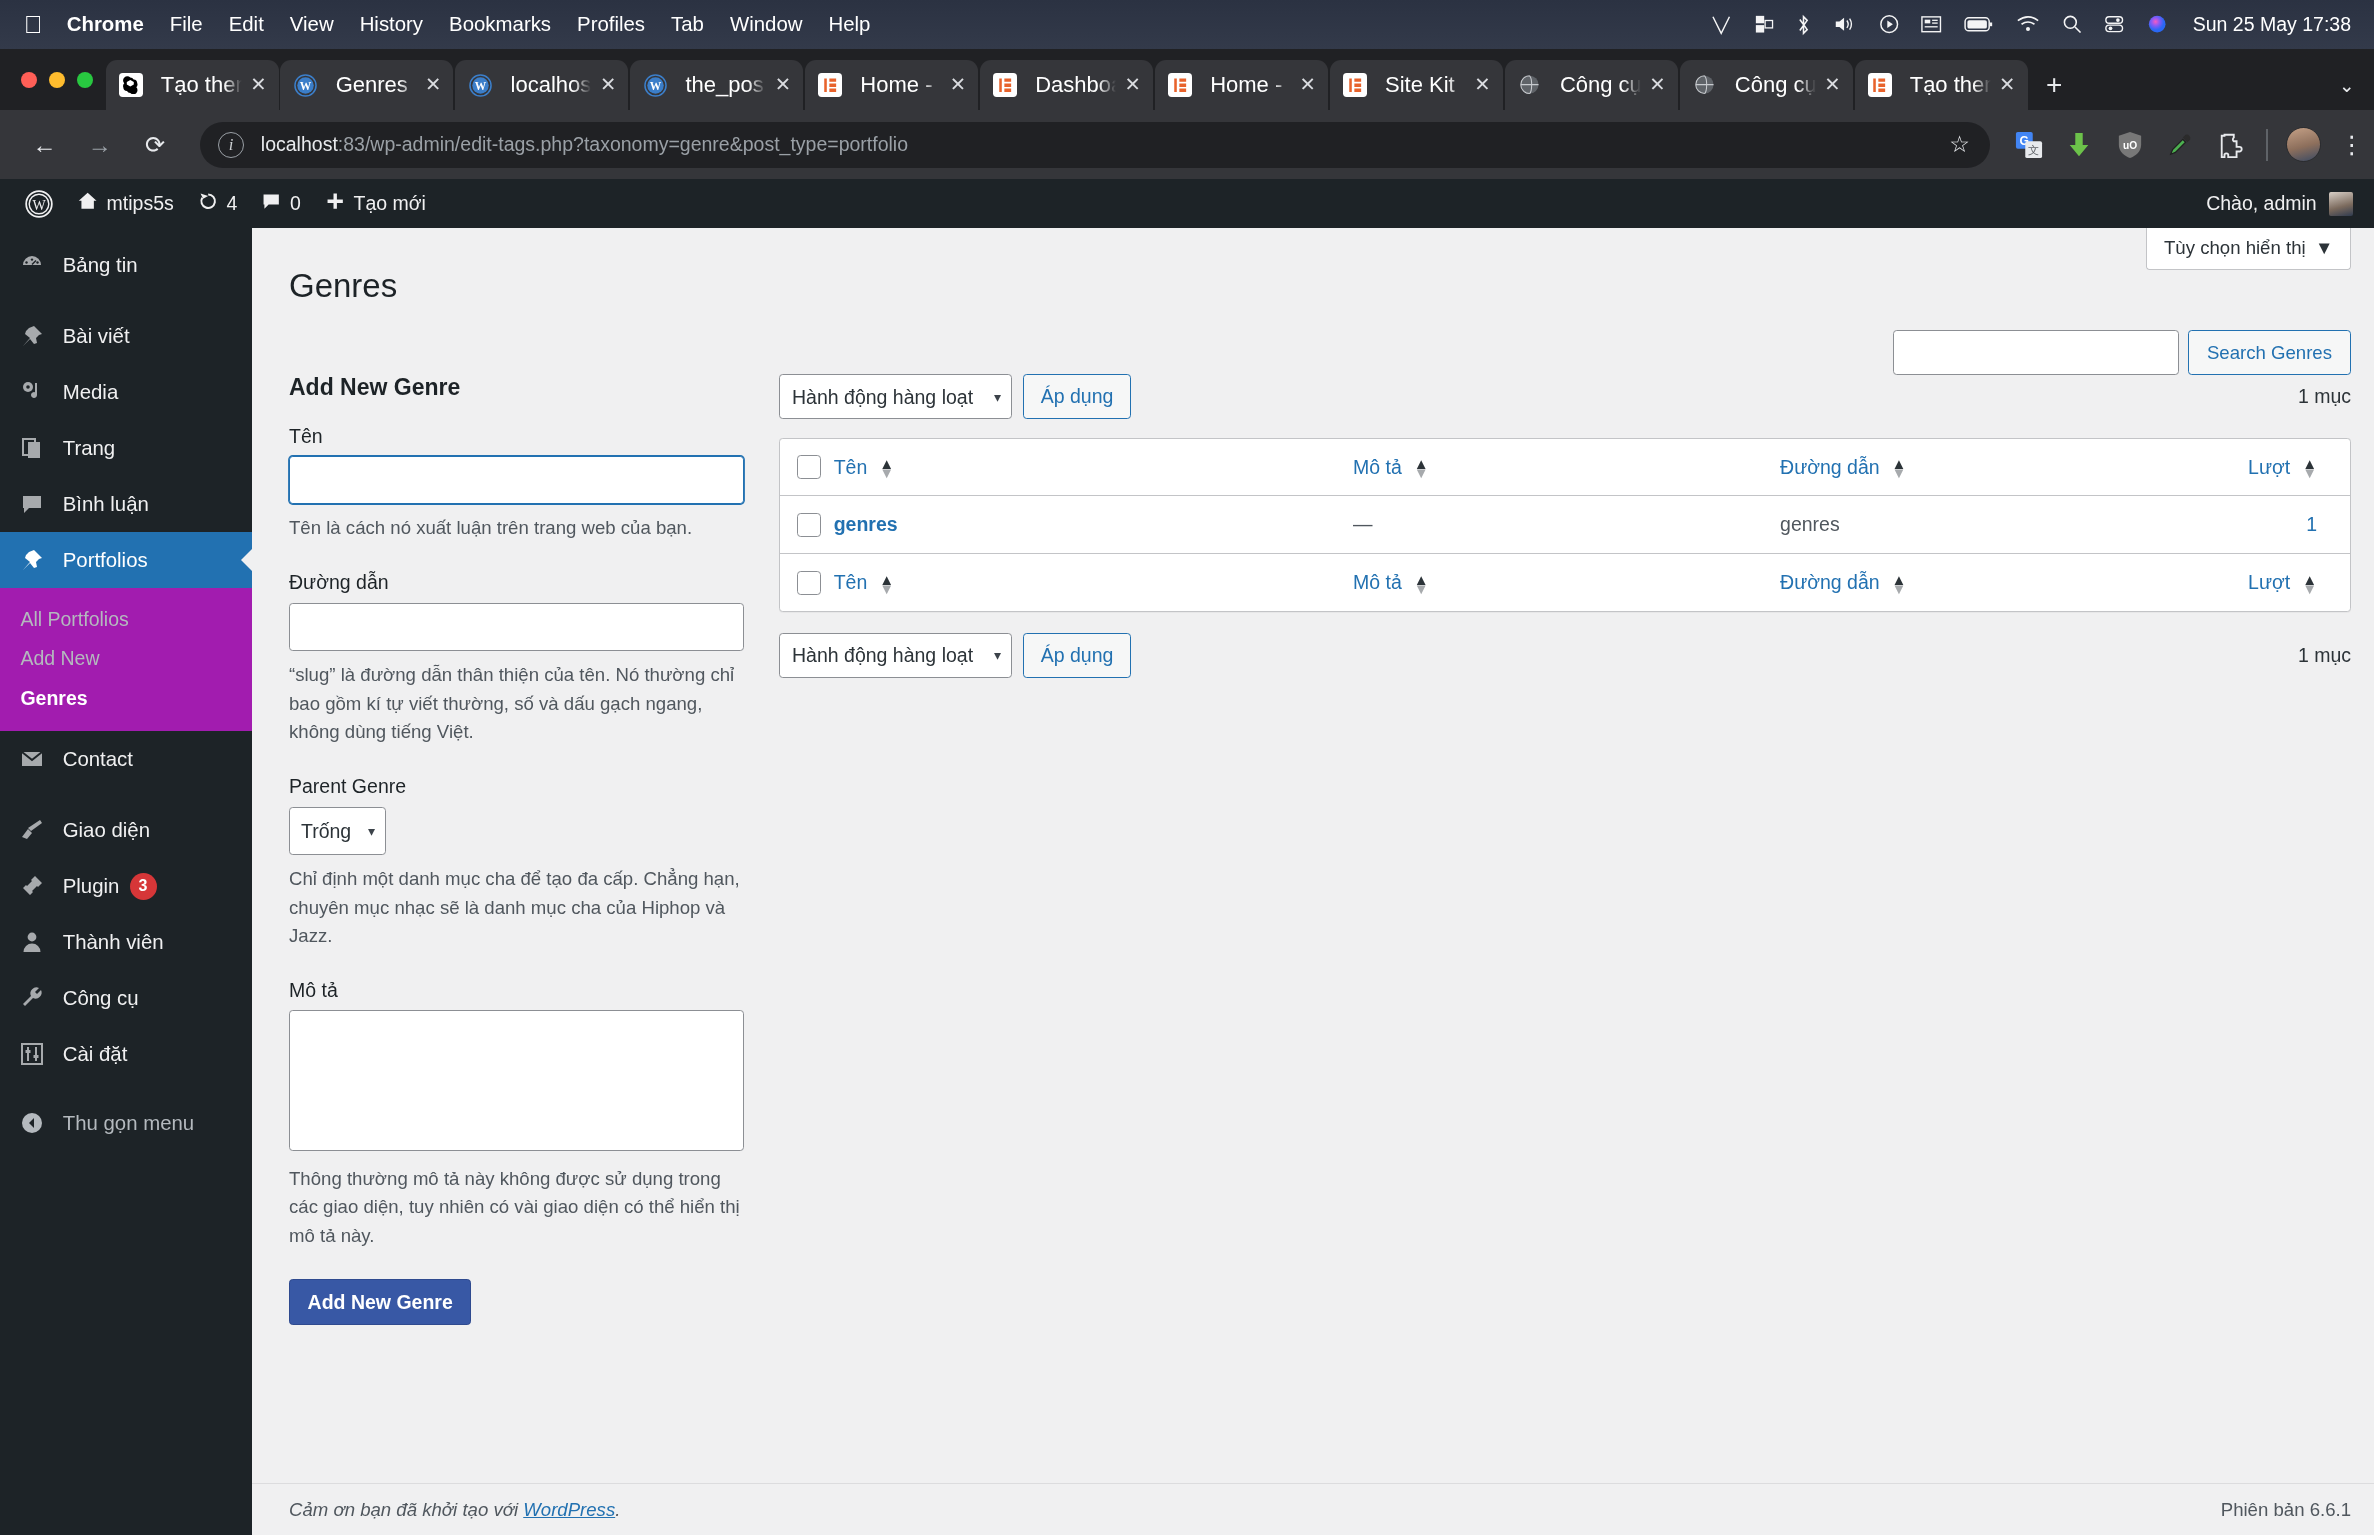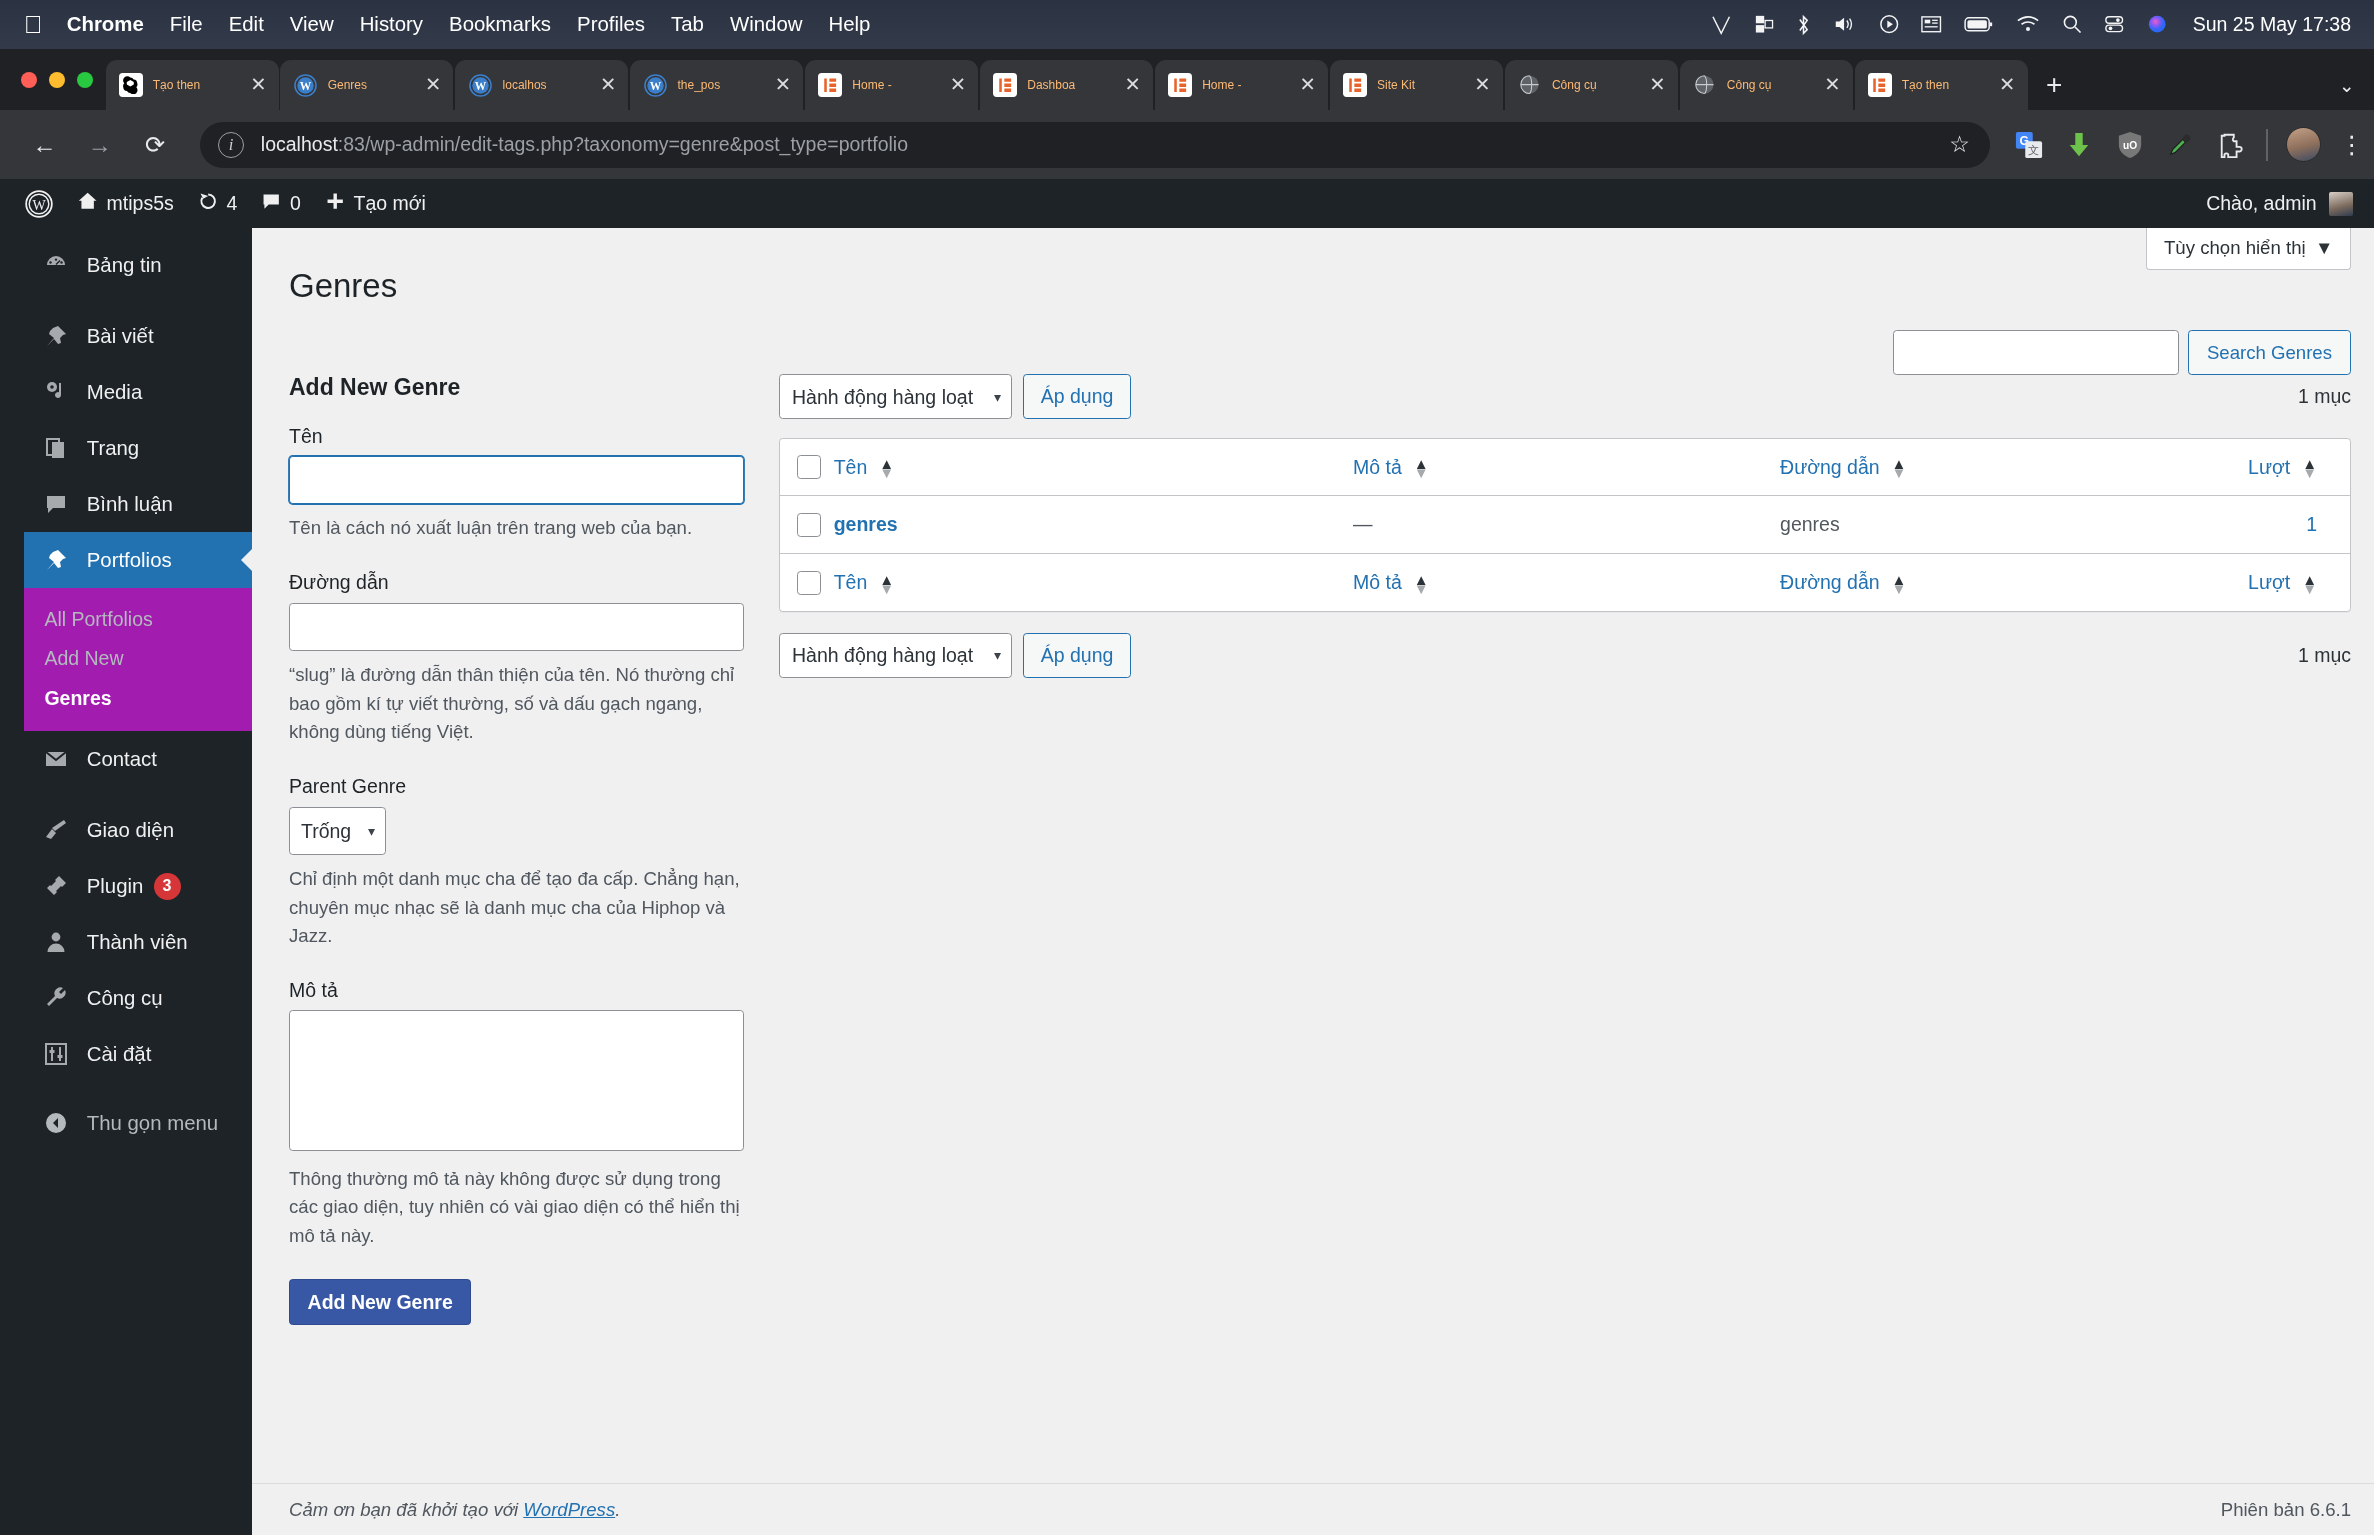--- a/index.html
+++ b/index.html
@@ -59,22 +59,22 @@
   .tab .favicon {
     width: 24px; height: 24px; flex: 0 0 24px; margin-right: 10.2px;
     border-radius: 3.7px; display: flex; align-items: center; justify-content: center;
     font-size: 16px; font-weight: bold; overflow: hidden;
   }
   .fav-oai { background: #fff; color: #000; }
   .fav-wp { background: transparent; color: #fff; }
   .fav-el { background: #fff; }
   .fav-globe { background: transparent; color: #9aa0a6; }
   .tab .tlabel {
-    color: #fdba74; font-size: 12px; white-space: nowrap; overflow: hidden;
-    flex: 1; text-overflow: clip; mask-image: linear-gradient(90deg,#000 78%,transparent 100%);
+    color: #ffffff; font-size: 22px; white-space: nowrap; overflow: hidden;
+    flex: 1; text-overflow: clip; mask-image: linear-gradient(90deg,#000 78%,transparent 100%); margin-left: 8px;
     -webkit-mask-image: linear-gradient(90deg,#000 78%,transparent 100%);
   }
   .tab .tclose {
     color: #dadce0; font-size: 19.5px; margin-left: 5.6px; flex: 0 0 auto;
     width: 22px; text-align: center; line-height: 1;
   }
   .newtab { color: #e8eaed; font-size: 28px; padding: 0 16.7px 11px 16.7px; line-height: 1; }
   .tabstrip .chev { position: absolute; right: 20.4px; bottom: 13px; color: #e8eaed; font-size: 18.6px; }
 
   
@@ -121,21 +121,21 @@
   .wpab-item .lbl { color: #f0f0f1; }
   .wpab-right { margin-left: auto; display: flex; align-items: center; gap: 12px; padding-right: 5.6px; }
   .wpab-avatar { width: 24px; height: 24px; background: linear-gradient(165deg,#d8cfc7,#7b6a5d 60%,#2f3b4f); border-radius: 1.9px; }
 
   
   .shell { display: flex; height: calc(1535px - 49px - 61px - 69px - 49px); }
 
   
   .adminmenu {
     width: 252px; flex: 0 0 252px; background: #1d2327; color: #f0f0f1;
-    padding-top: 9.3px; position: relative; padding-left: 24px;
+    padding-top: 9.3px; position: relative;
   }
   .menu-item {
     display: flex; align-items: center; height: 56px; padding: 0 0 0 20.4px;
     font-size: 20.4px; color: #f0f0f1; position: relative;
   }
   .menu-item .mi-icon {
     width: 33px; flex: 0 0 33px; display: flex; align-items: center; justify-content: flex-start;
     color: #a7aaad; margin-right: 9.3px;
   }
   .menu-item.current { background: #2271b1; color: #fff; font-weight: normal; }

